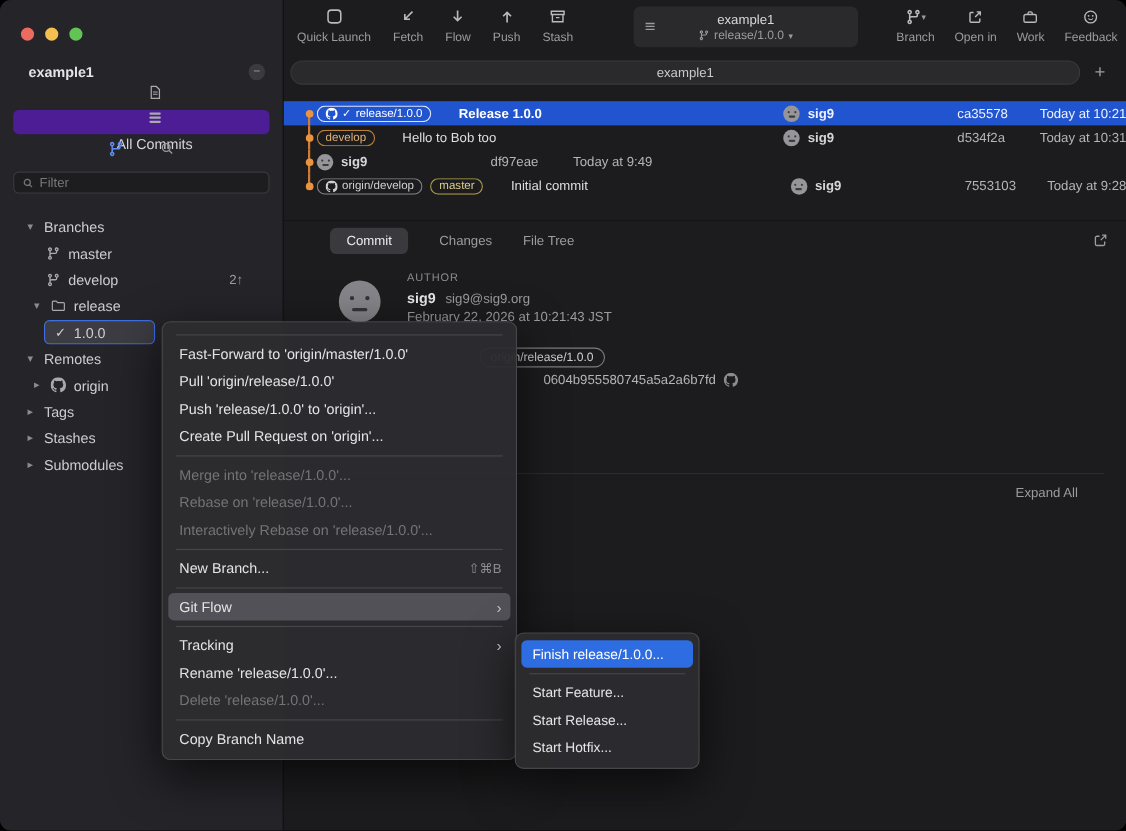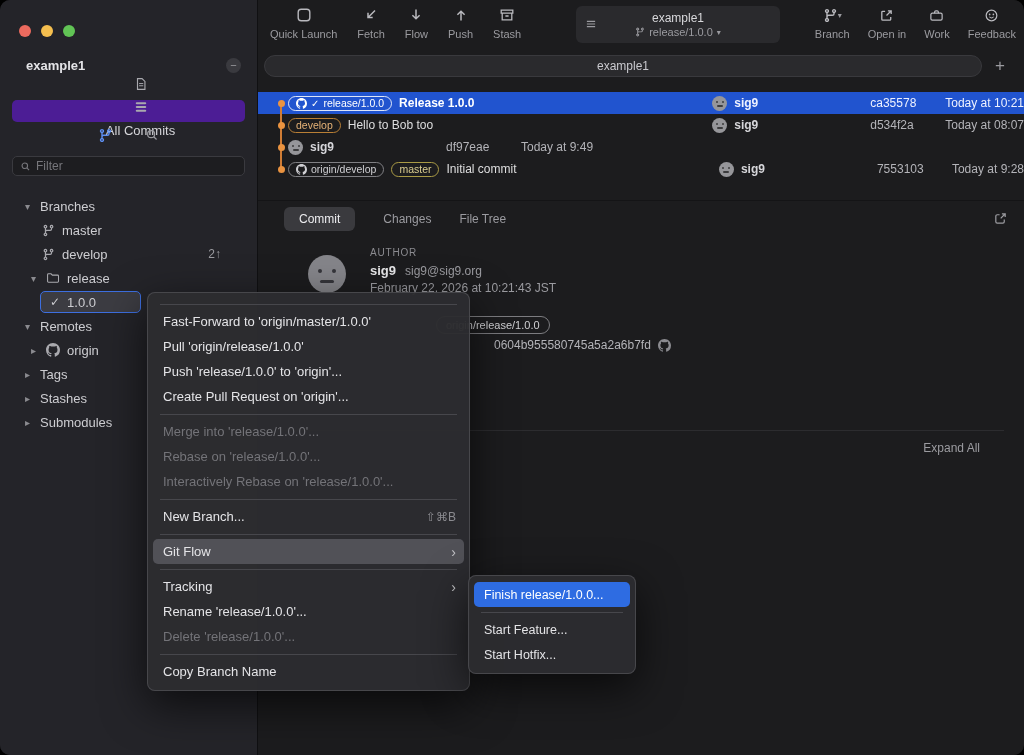--- a/index.html
+++ b/index.html
@@ -54,39 +54,39 @@
 
   
   .commit-list { position:absolute; left:258px; right:0; top:88px; padding-top:4px; }
   .crow { height:22px; display:flex; align-items:center; font-size:12px; color:#dededf; position:relative; }
   .crow.sel { background:#2154cf; color:#fff; }
   .lane { width:30px; align-self:stretch; position:relative; flex:none; }
   .lane::before { content:""; position:absolute; left:22px; width:2px; top:0; bottom:0; background:#cf7c35; }
   .lane.first::before { top:50%; } .lane.last::before { bottom:50%; }
   .lane::after { content:""; position:absolute; left:19.5px; top:50%; margin-top:-3.5px; width:7px; height:7px; border-radius:50%; background:#ea9340; }
   .refs-title { flex:1; min-width:0; display:flex; align-items:center; gap:7px; overflow:hidden; white-space:nowrap; }
-  .ctitle { overflow:hidden; text-overflow:ellipsis; }
+  .ctitle { overflow:hidden; text-overflow:ellipsis;margin-left:18px; }
   .crow.sel .ctitle { font-weight:700; }
   .ref-pill { height:15px; padding:0 7px; border:1px solid #808084; border-radius:8px; font-size:10.5px; display:inline-flex; align-items:center; gap:4px; color:#cfcfd3; flex:none; }
   .ref-pill .chk { font-size:10px; }
   .pill-cur { border-color:rgba(255,255,255,.85); color:#fff; }
   .pill-dev { border-color:#b97f35; color:#e5b277; }
   .pill-mas { border-color:#a99a45; color:#d9cc90; }
   .cauthor { width:158px; flex:none; display:flex; align-items:center; gap:7px; font-weight:700; color:#d6d6da; }
   .crow.sel .cauthor, .crow.sel .chash, .crow.sel .cdate { color:#eef2ff; }
   .chash { width:75px; flex:none; color:#b4b4b9; }
   .cdate { flex:none; color:#b4b4b9; }
   .av { width:15px; height:15px; border-radius:50%; background:#96969a; position:relative; flex:none; overflow:hidden; }
   .av::before { content:""; position:absolute; left:3.5px; top:5px; width:2px; height:2px; border-radius:50%; background:#3c3c3e; box-shadow:6px 0 0 #3c3c3e; }
   .av::after { content:""; position:absolute; left:4.5px; top:9.5px; width:6px; height:1.5px; background:#3c3c3e; border-radius:1px; }
 
   
   .tabbar { position:absolute; left:258px; right:0; top:200px; height:36px; display:flex; align-items:center; gap:28px; padding-left:26px; border-top:1px solid #141416; }
   .tab { font-size:12px; color:#9b9ba0; }
-  .tab.active { background:#3a3a3e; color:#ececef; padding:5px 15px; border-radius:6px; }
+  .tab.active { background:#3a3a3e; color:#ececef; padding:5px 15px; border-radius:6px;margin-left:16px; }
   .ext-btn { position:absolute; right:16px; top:10px; color:#9b9ba0; }
 
   
   .detail { position:absolute; left:258px; right:0; top:236px; bottom:0; }
   .d-author-label { position:absolute; left:112px; top:11px; font-size:10px; letter-spacing:.8px; color:#8b8b90; }
   .d-avatar { position:absolute; left:50px; top:19px; width:38px; height:38px; border-radius:50%; background:#85858a; overflow:hidden; }
   .d-avatar::before { content:""; position:absolute; left:10px; top:14px; width:4px; height:4px; border-radius:50%; background:#35353a; box-shadow:14px 0 0 #35353a; }
   .d-avatar::after { content:""; position:absolute; left:12px; top:25px; width:14px; height:2.5px; background:#35353a; border-radius:2px; }
   .d-name-row { position:absolute; left:112px; top:27px; display:flex; align-items:baseline; gap:9px; }
   .d-name { font-size:13px; font-weight:700; color:#e8e8ea; }
@@ -376,21 +376,21 @@
         <span class="ref-pill pill-dev">
           <span>develop</span>
         </span>
         <span class="ctitle">Hello to Bob too</span>
       </span>
       <span class="cauthor">
           <span class="av"></span>
           <span>sig9</span>
         </span>
       <span class="chash">d534f2a</span>
-      <span class="cdate">Today at 08:07</span>
+      <span class="cdate">Today at 10:31</span>
     </div>
 
     <div class="crow">
       <span class="lane"></span>
       <span class="cauthor">
           <span class="av"></span>
           <span>sig9</span>
         </span>
       <span class="chash">df97eae</span>
       <span class="cdate">Today at 9:49</span>
@@ -508,17 +508,20 @@
 
   <div class="submenu">
     <div class="mi blue">
         <span>Finish release/1.0.0...</span>
       </div>
     <div class="msep"></div>
     <div class="mi">
         <span>Start Feature...</span>
       </div>
     <div class="mi">
+        <span>Start Release...</span>
+      </div>
+    <div class="mi">
         <span>Start Hotfix...</span>
       </div>
   </div>
 
 </div>
 
 </body></html>

